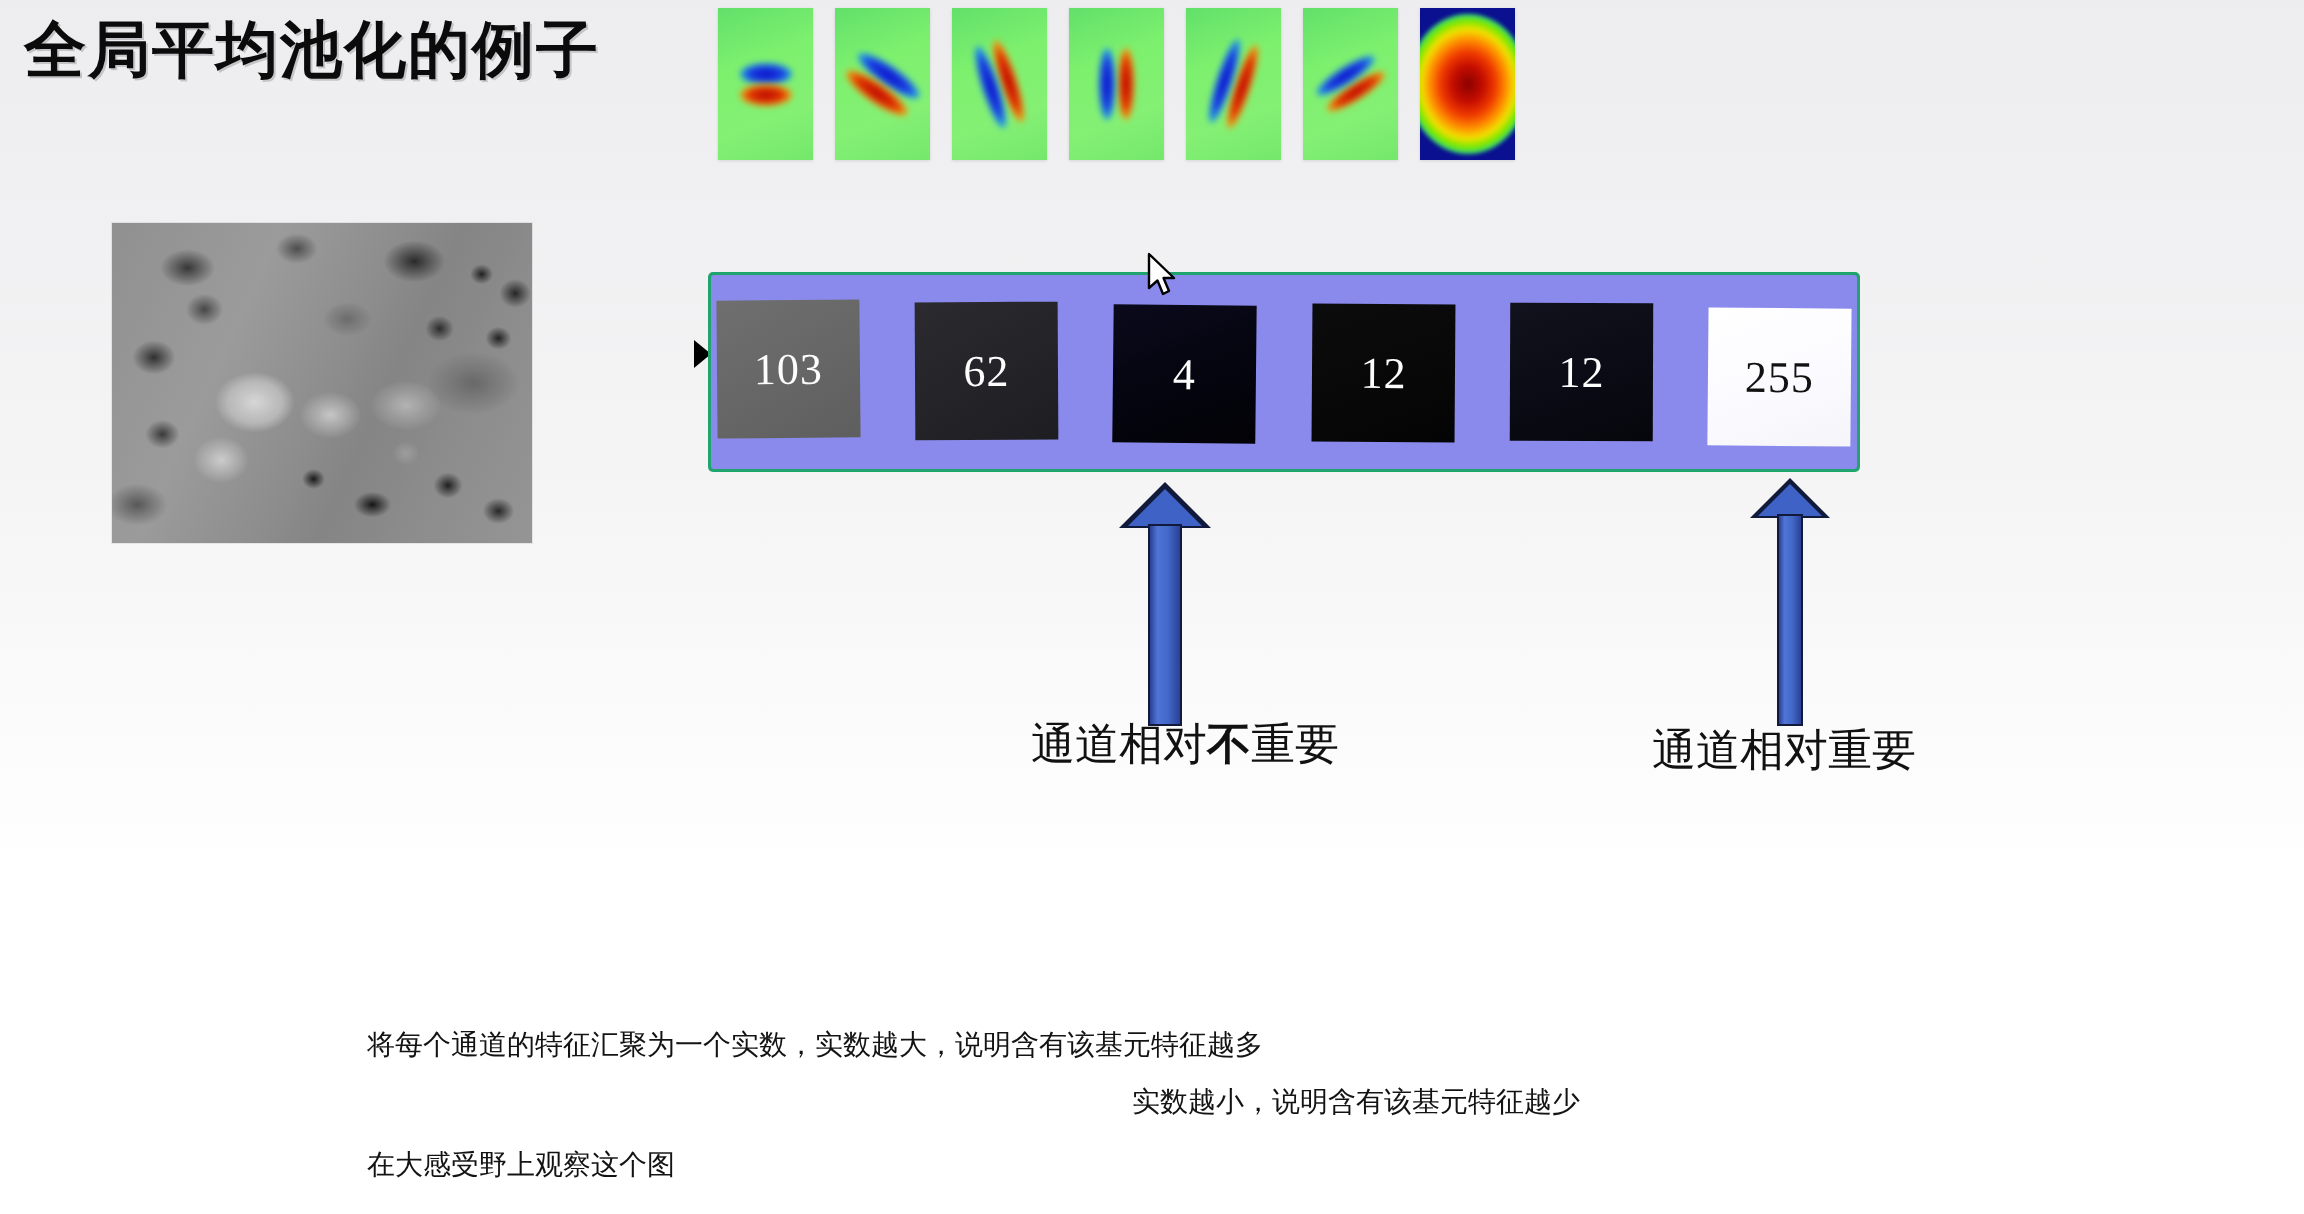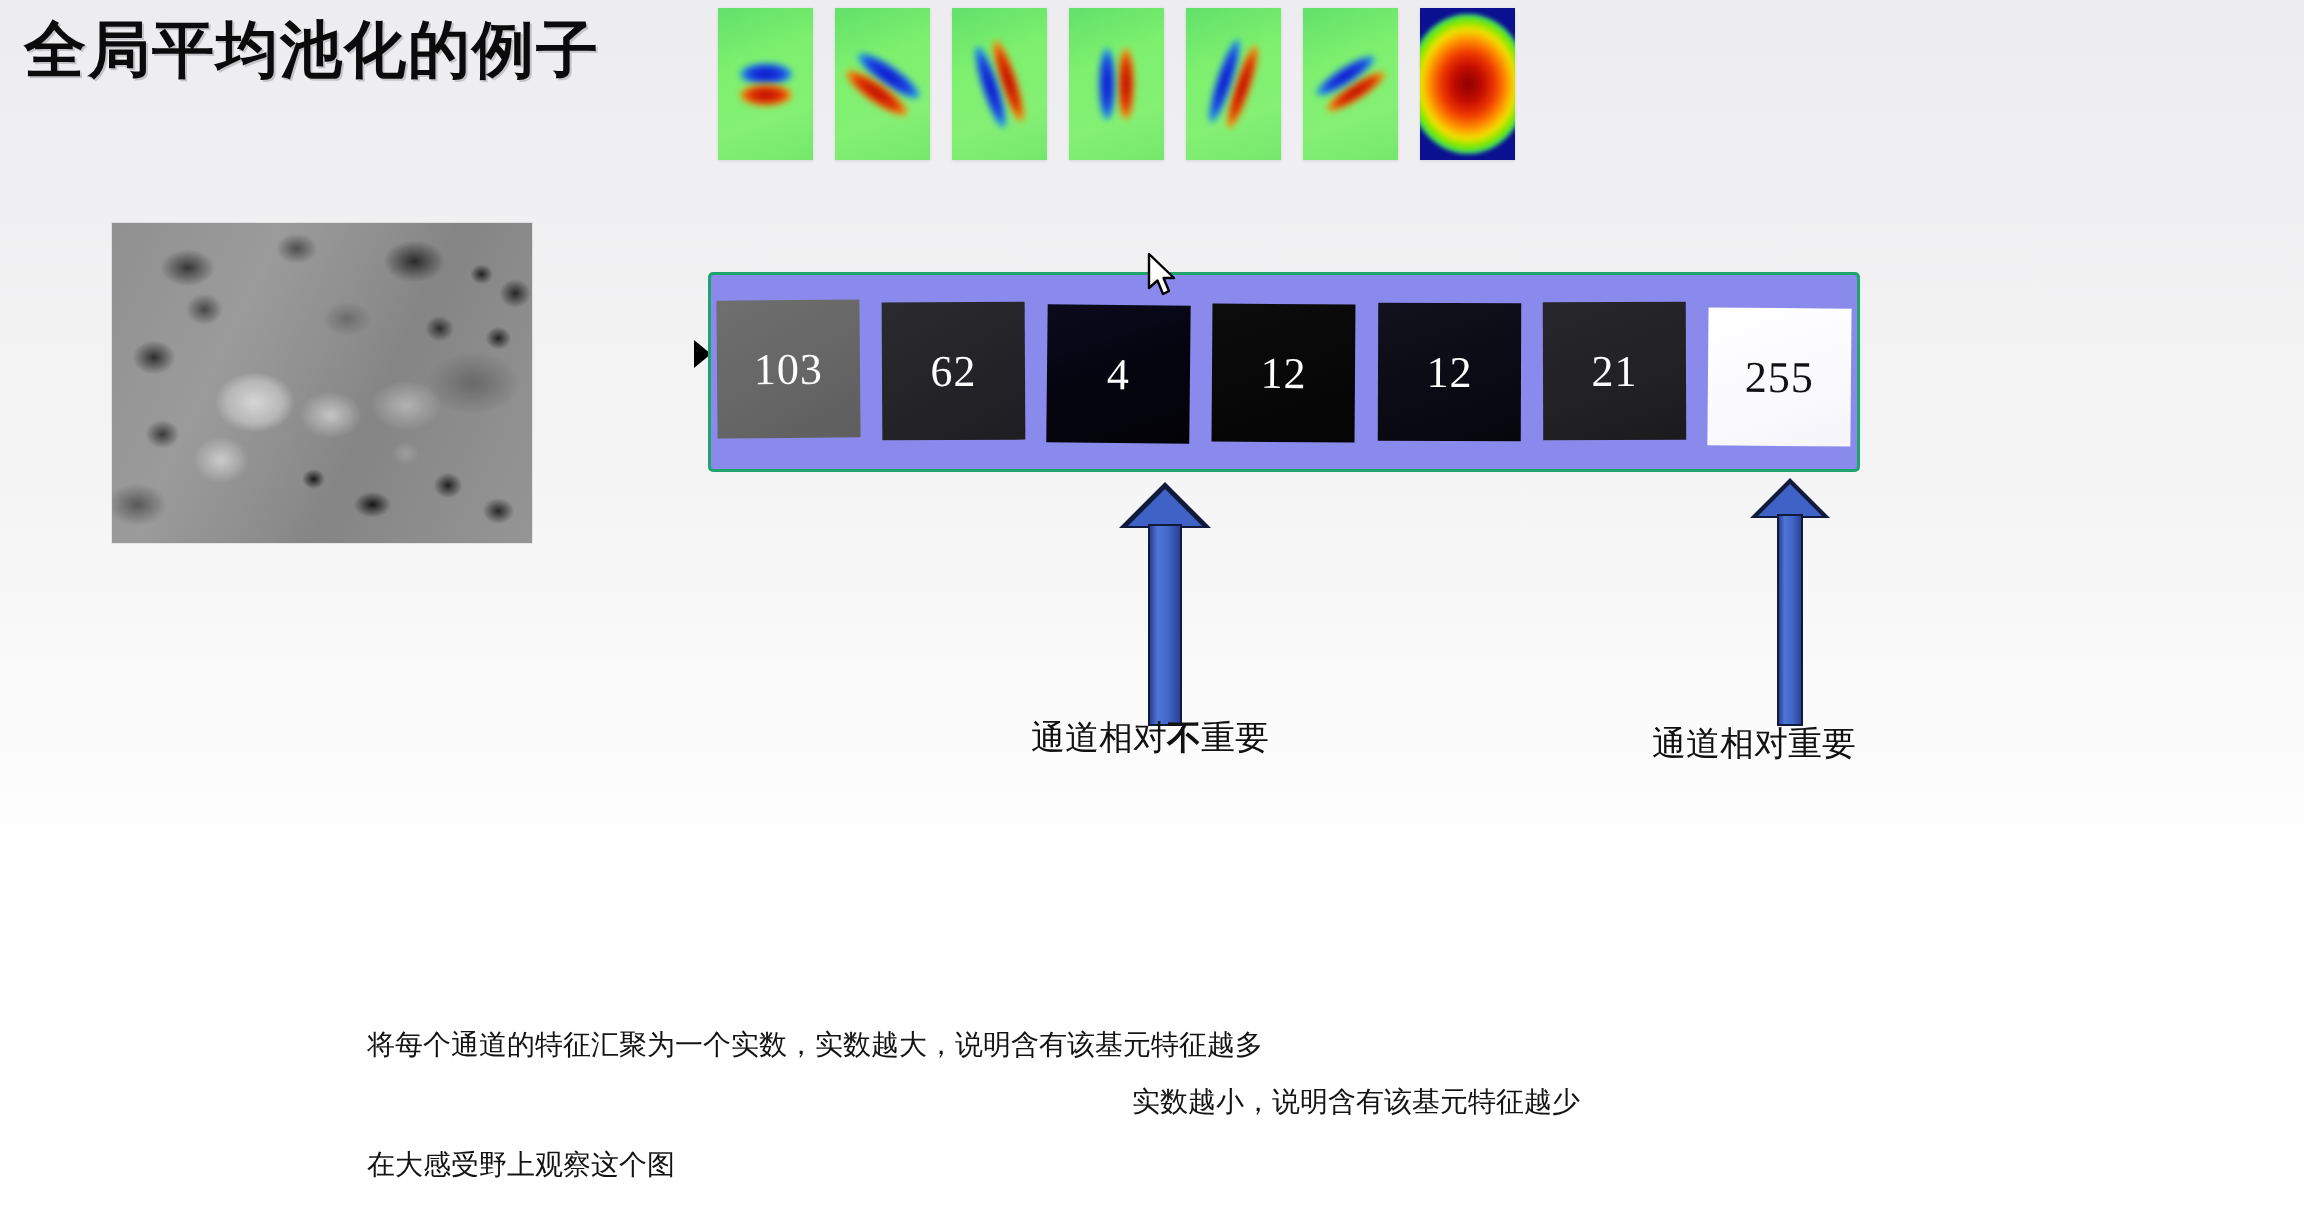--- a/index.html
+++ b/index.html
@@ -236,21 +236,21 @@
   #arrow-left  .shaft { top: 42px; width: 34px; height: 202px; }
 
   #arrow-right { left: 1735px; top: 478px; width: 110px; height: 248px; }
   #arrow-right .head .outer { border-bottom-width: 40px; border-left-width: 40px; border-right-width: 40px; top: 0; }
   #arrow-right .head .inner { border-bottom-width: 32px; border-left-width: 32px; border-right-width: 32px; top: 6px; }
   #arrow-right .shaft { top: 36px; width: 26px; height: 212px; }
 
   
   .arrow-caption {
     position: absolute;
-    font-size: 34px;
+    font-size: 44px;
     color: #111;
     white-space: nowrap;
     font-family: "DejaVu Sans", "Liberation Sans", sans-serif;
   }
   #caption-unimportant { left: 1031px; top: 715px; }
   #caption-unimportant .emph { font-weight: 700; }
   #caption-important   { left: 1652px; top: 721px; }
 
   
   .body-line {
@@ -365,24 +365,20 @@
       <div class="channel-cell c3">
         <div class="swatch" style="background:linear-gradient(160deg,#0c0c0c 0%,#080808 55%,#040404 100%);"></div>
         <span class="value">12</span>
       </div>
 
       <div class="channel-cell c4">
         <div class="swatch" style="background:linear-gradient(160deg,#12121e 0%,#0b0b15 55%,#06060c 100%);"></div>
         <span class="value">12</span>
       </div>
 
-      <div class="channel-cell c5">
-        <div class="swatch" style="background:linear-gradient(160deg,#27272b 0%,#222226 55%,#1b1b1e 100%);"></div>
-        <span class="value">21</span>
-      </div>
 
       <div class="channel-cell c6 light">
         <div class="swatch" style="background:linear-gradient(160deg,#ffffff 0%,#fbfbff 55%,#f4f4fa 100%);"></div>
         <span class="value">255</span>
       </div>
 
     </div>
   </div>
 
   <div class="up-arrow" id="arrow-left">

